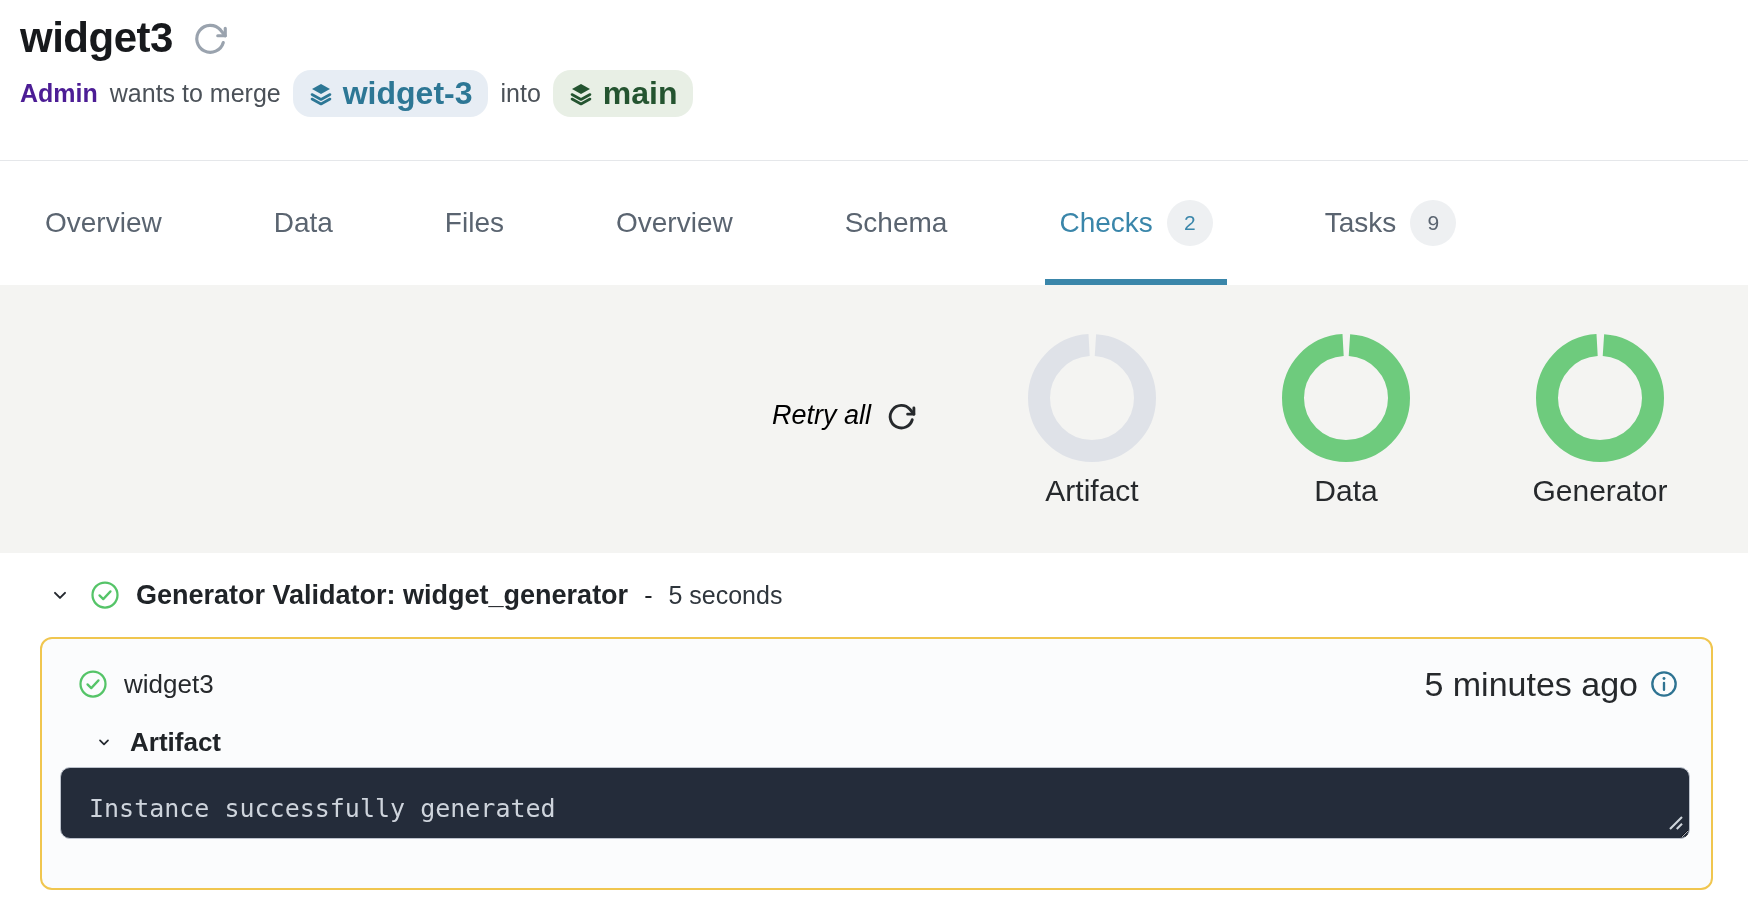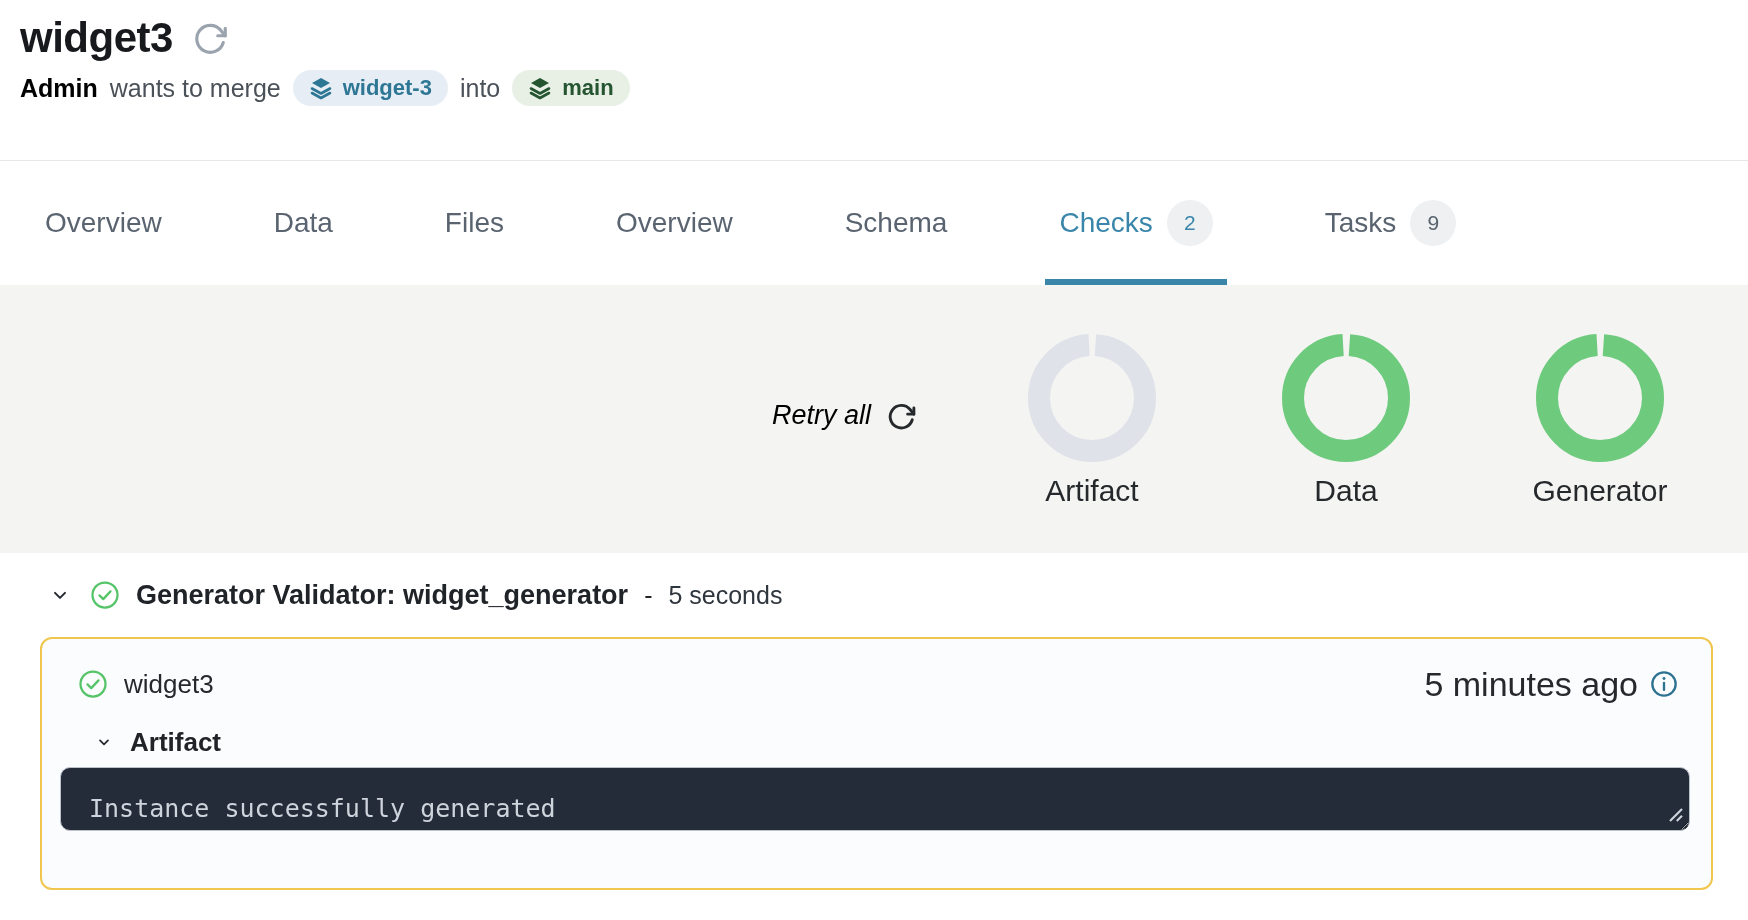--- a/index.html
+++ b/index.html
@@ -9,22 +9,22 @@
     background:#ffffff; color:#24292f;
     font-family:"Liberation Sans", sans-serif;
   }
 
   
   .header { height:161px; padding:14px 0 0 20px; border-bottom:1px solid #e5e7ea; }
   .title-row { display:flex; align-items:center; gap:20px; }
   .page-title { margin:0; font-size:42px; line-height:48px; font-weight:700; color:#17191c; letter-spacing:-0.5px; }
   .refresh-icon-lg { width:36px; height:36px; color:#9aa3ae; cursor:pointer; }
   .merge-line { margin-top:8px; display:flex; align-items:center; gap:12px; font-size:25px; color:#4b5158; }
-  .author { color:#000000; font-weight:700; cursor:pointer; }
-  .branch-badge { display:inline-flex; align-items:center; gap:10px; padding:5px 16px; border-radius:18px; font-weight:700; font-size:22px; cursor:pointer; }
+  .author { color:#4c1d95; font-weight:700; cursor:pointer; }
+  .branch-badge { display:inline-flex; align-items:center; gap:10px; padding:5px 16px; border-radius:18px; font-weight:700; font-size:32px; cursor:pointer; }
   .branch-badge.source { background:#e7edf4; color:#2d7795; }
   .branch-badge.target { background:#e8efe5; color:#245430; }
   .branch-icon { width:24px; height:24px; display:inline-flex; }
 
   
   .tabbar { height:124px; display:flex; align-items:stretch; padding-left:31px; gap:84px; background:#fff; }
   .tab { position:relative; display:flex; align-items:center; gap:14px; padding:0 14px; font-size:28px; color:#5a6470; cursor:pointer; }
   .tab.active { color:#3a86aa; }
   .tab.active::after { content:""; position:absolute; left:0; right:0; bottom:0; height:6px; background:#3a86aa; }
   .tab-badge { min-width:46px; height:46px; padding:0 8px; border-radius:23px; background:#eef0f2; display:flex; align-items:center; justify-content:center; font-size:21px; }
@@ -56,21 +56,21 @@
   .result-name { font-size:26px; color:#26292c; }
   .result-spacer { flex:1; }
   .result-time { font-size:34px; color:#26292c; }
   .info-icon { width:28px; height:28px; margin-left:12px; display:inline-flex; cursor:pointer; }
 
   .message-row { margin-top:26px; height:30px; padding-left:36px; display:flex; align-items:center; gap:18px; cursor:pointer; }
   .message-label { font-size:26px; font-weight:700; color:#202428; }
 
   .terminal-wrap { position:relative; margin-top:10px; }
   .terminal {
-    display:block; width:100%; height:64px; resize:both; outline:none;
+    display:block; width:100%; height:72px; resize:both; outline:none;
     background:#242c3a; color:#ced4dc; border:1px solid #bcc2cc; border-radius:10px;
     font-family:"DejaVu Sans Mono","Liberation Mono",monospace; font-size:25px; line-height:30px;
     padding:26px 28px 10px 28px; overflow:hidden;
   }
   .resize-grip { position:absolute; right:5px; bottom:7px; width:18px; height:18px; pointer-events:none; }
 </style>
 </head>
 <body>
 
 <div class="header">

